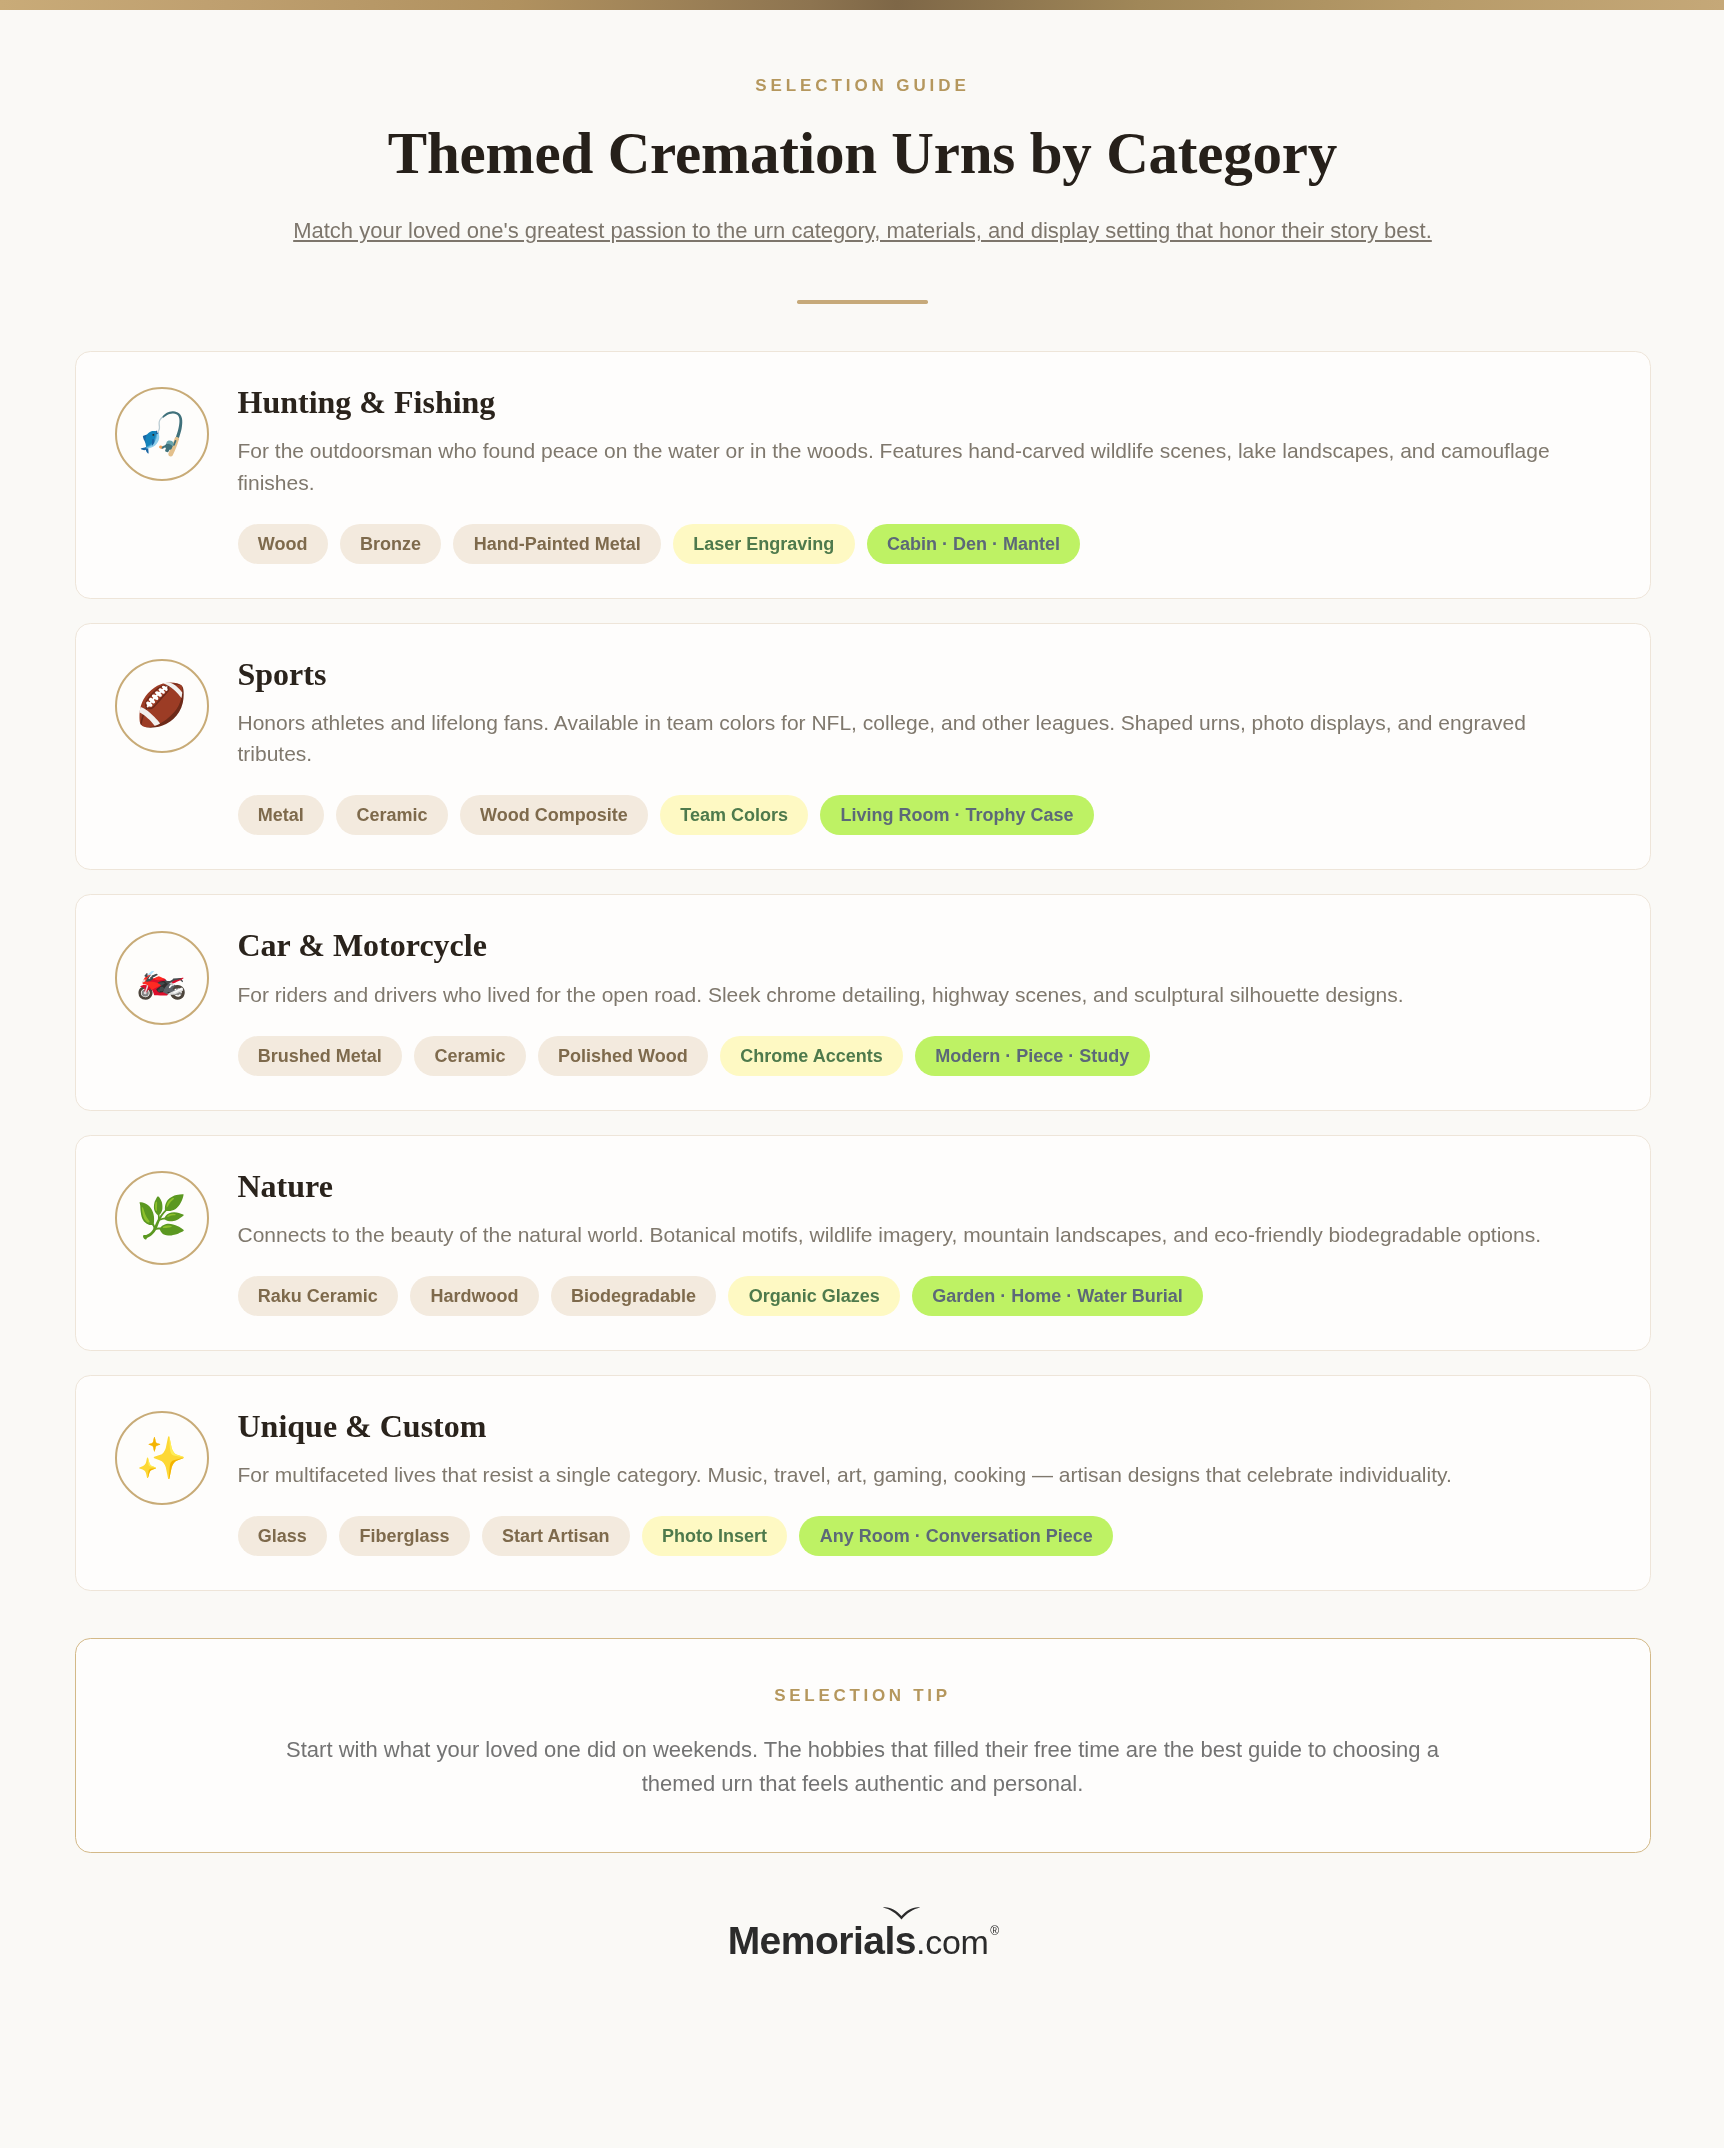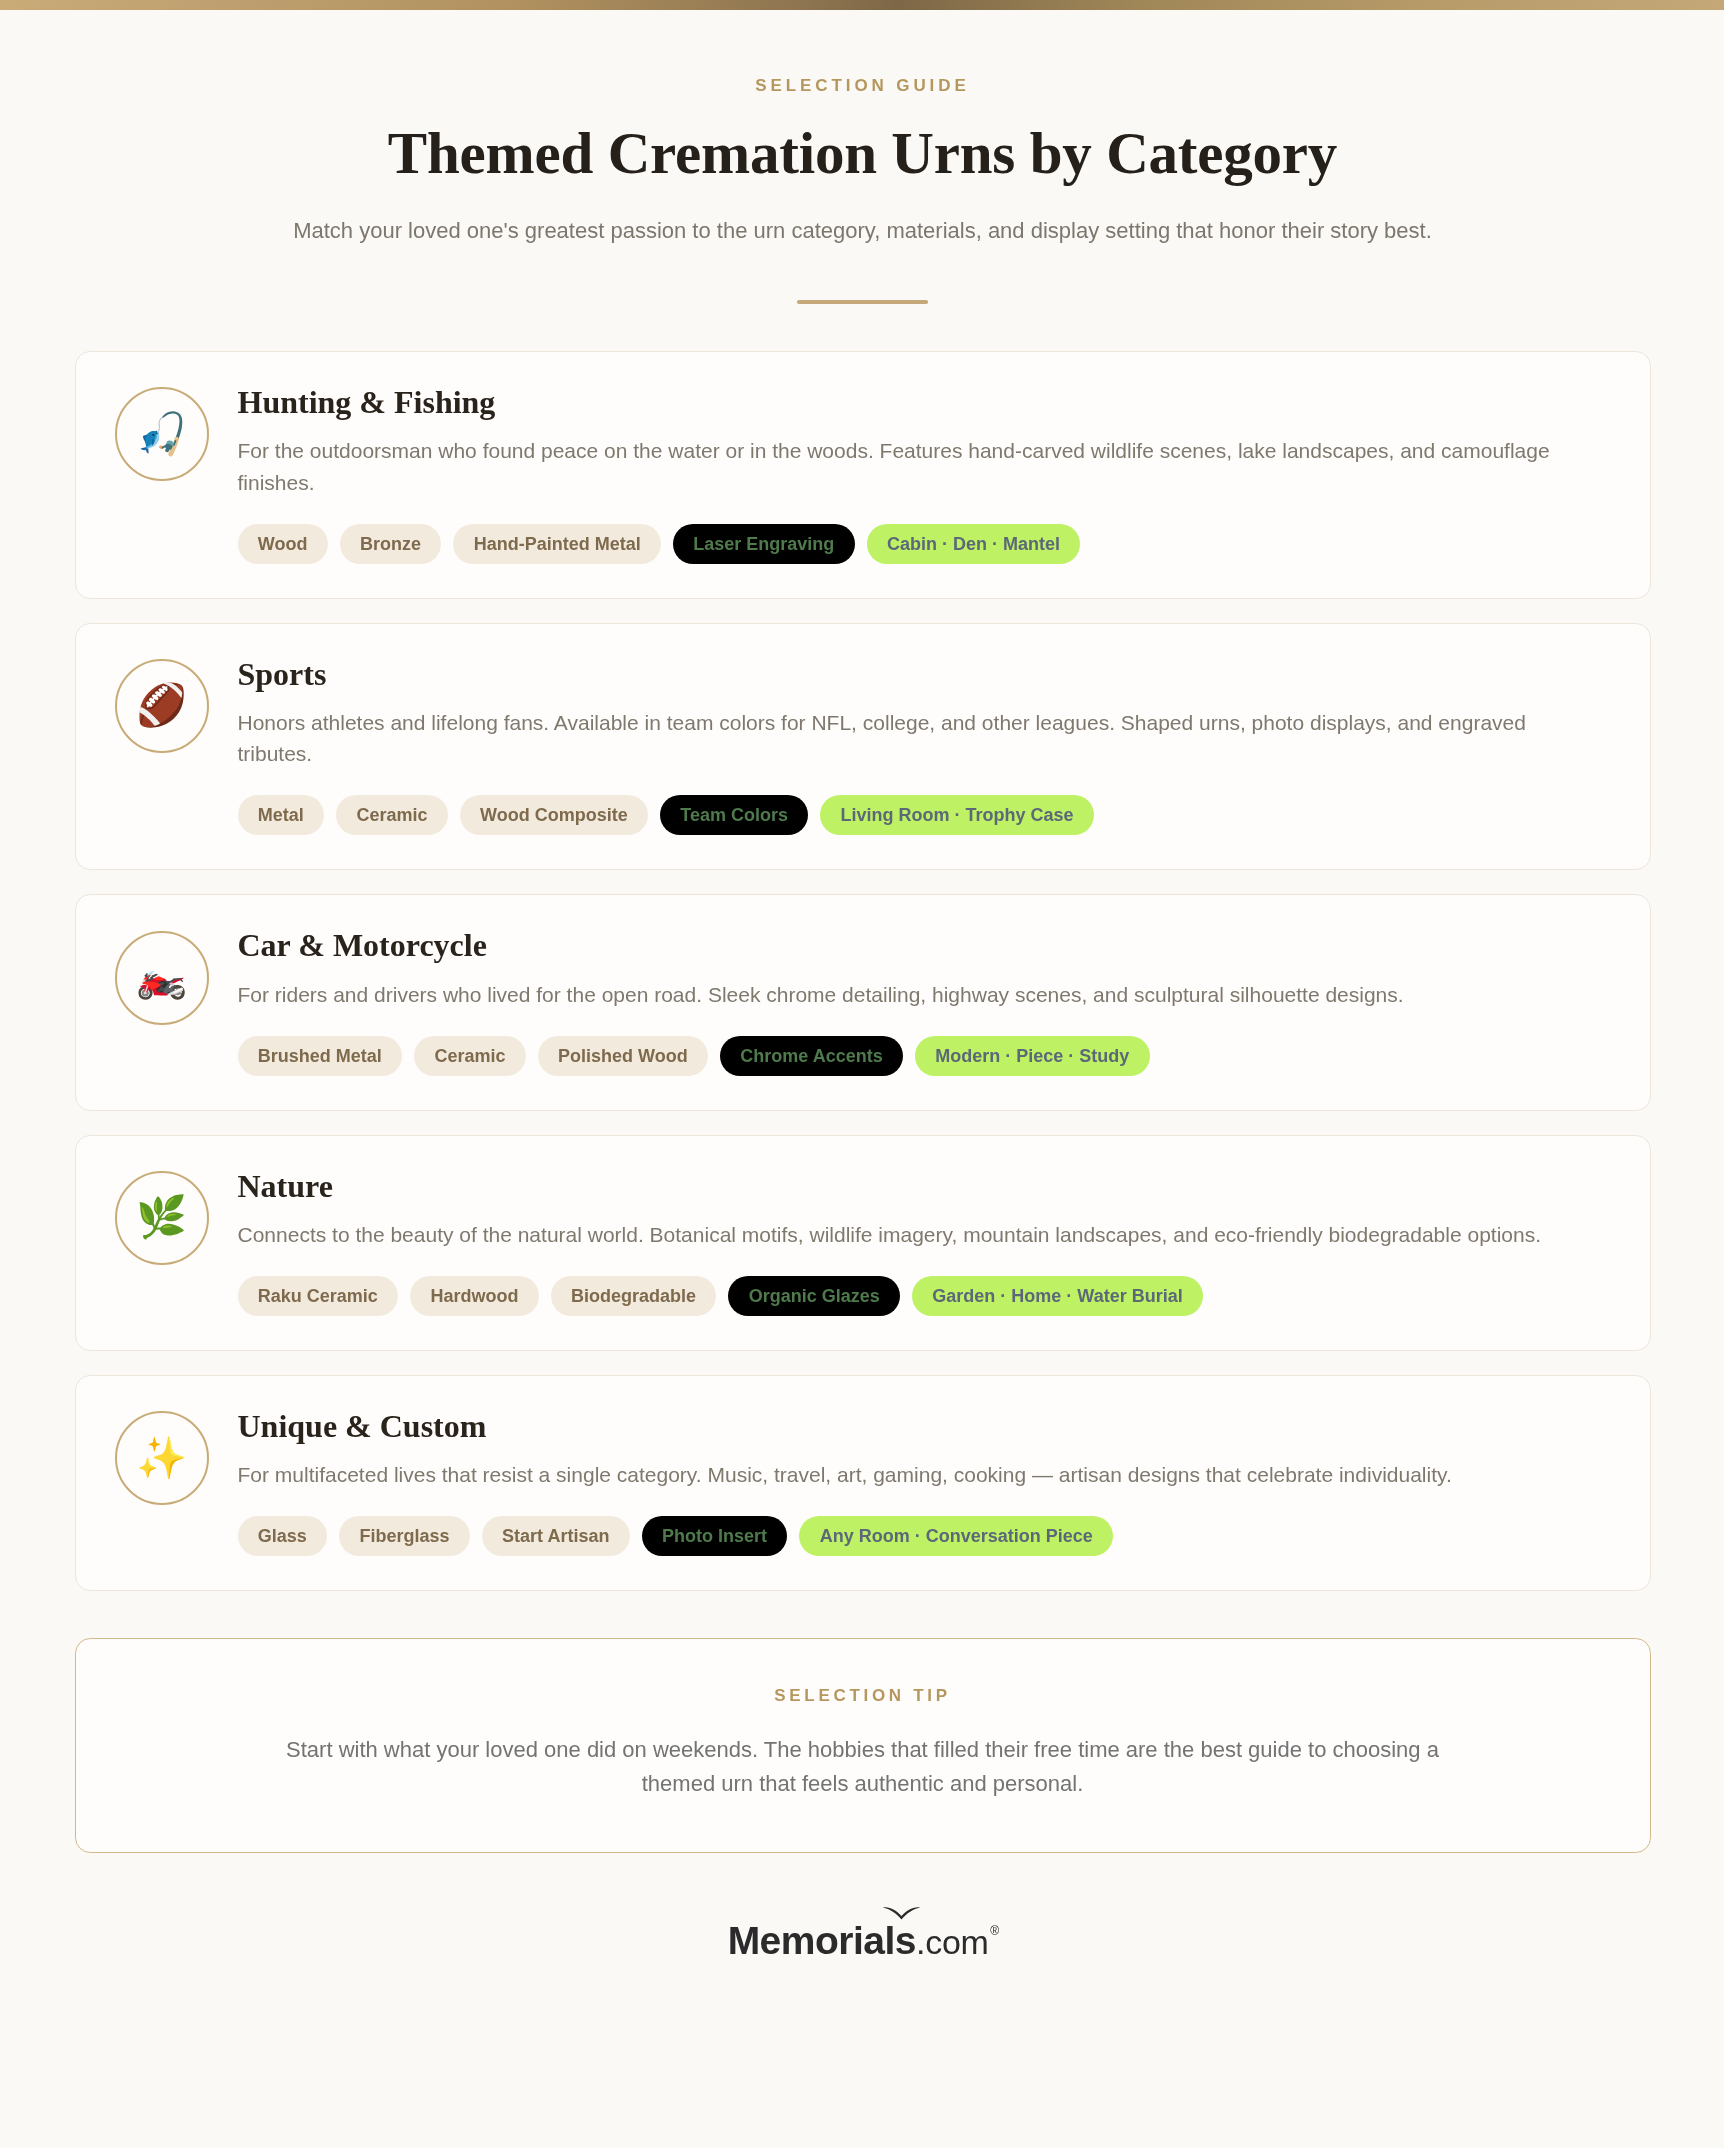--- a/index.html
+++ b/index.html
@@ -59,20 +59,21 @@
     letter-spacing: -0.2px;
     line-height: 1.08;
   }
   .subtitle {
     font-size: 22px;
     line-height: 1.48;
     color: #7d766c;
     max-width: 1204px;
     margin: 29px auto 0 auto;
     font-family: "Liberation Sans", sans-serif;
+    text-decoration: underline;
   }
   .divider {
     width: 131px;
     height: 3.4px;
     background: #c6a97a;
     border-radius: 1.7px;
     margin: 53px auto 0 auto;
   }
 
   
@@ -139,21 +140,21 @@
     padding: 11px 20.3px;
     line-height: 1;
     white-space: nowrap;
     font-family: "Liberation Sans", sans-serif;
   }
   .tag.material {
     background: #f3eade;
     color: #7e6a4c;
   }
   .tag.feature {
-    background: #000000;
+    background: #fef9c3;
     color: #4e7a4c;
     text-align: center;
   }
   .tag.placement {
     background: #bef264;
     color: #5c6878;
   }
 
   
   .tipbox {

